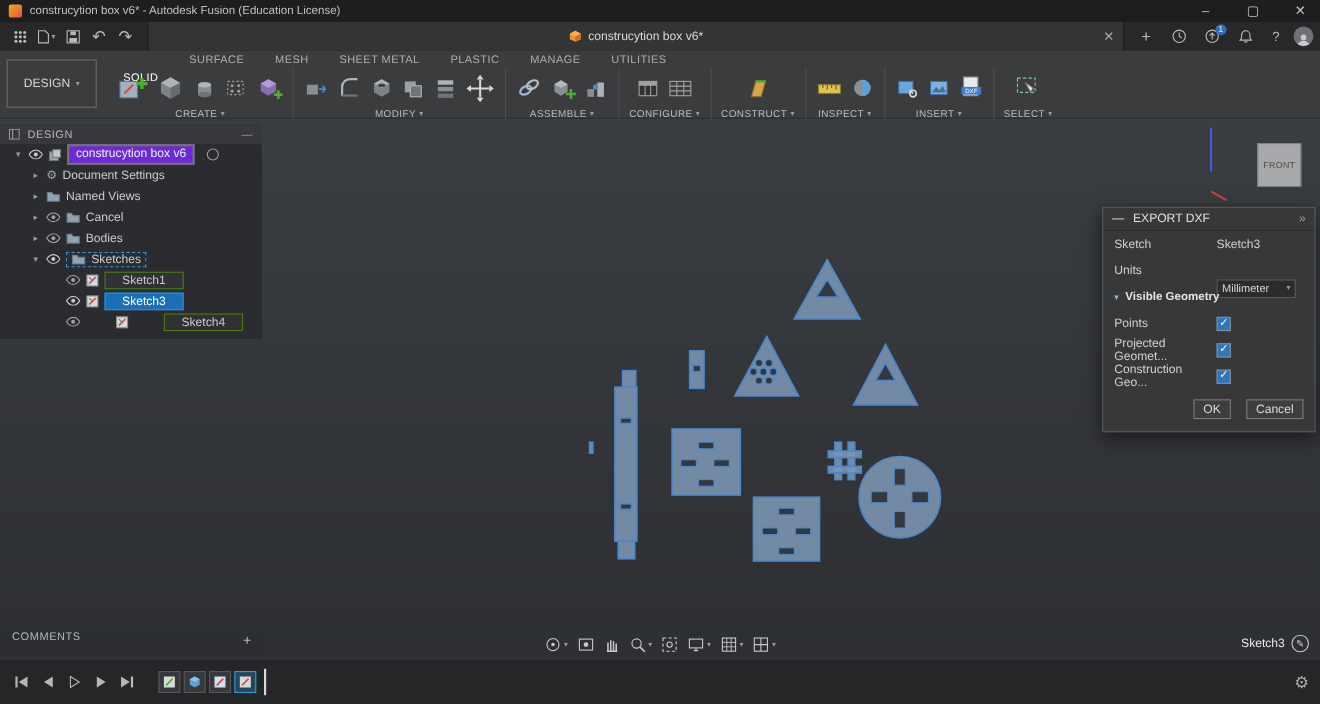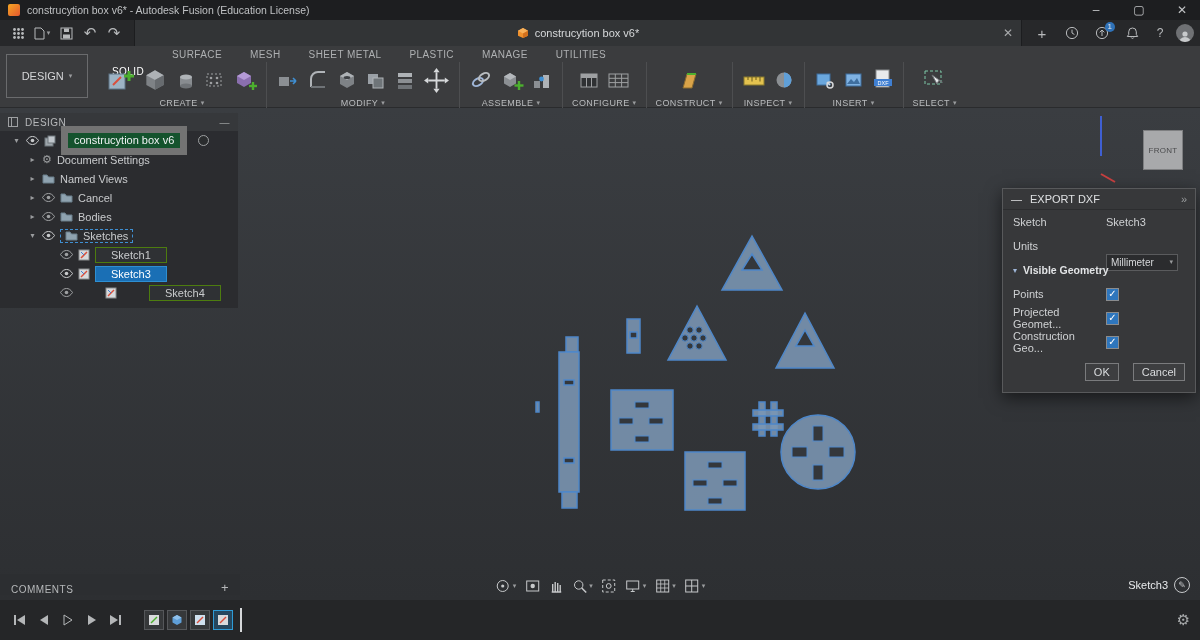--- a/index.html
+++ b/index.html
@@ -52,21 +52,21 @@
     display:flex; align-items:center; justify-content:center; font-size:8px; color:#4a4b4d; letter-spacing:.3px; }
   .axis-lines { position:absolute; right:52px; top:6px; }
 
   
   .browser { position:absolute; top:5px; left:0; width:238px; background:rgba(42,44,47,.94); font-size:11px; color:#c9cbcd; padding-bottom:6px; }
   .browser-header { height:18px; background:#36383b; display:flex; align-items:center; padding:0 8px; gap:7px; color:#b7b9bb; font-size:10px; letter-spacing:.5px; }
   .bh-dash { margin-left:auto; color:#9a9c9e; }
   .trow { display:flex; align-items:center; height:19px; gap:5px; }
   .tcaret { color:#9a9c9e; font-size:8px; width:9px; text-align:center; }
   .gear-glyph { color:#9ea0a2; font-size:11px; }
-  .root-label { background:#14532d; border:7px solid #737373; color:#f0f2f4; padding:0 6px; line-height:15px; }
+  .root-label { background:#6d28d9; border:2px solid #737373; color:#f0f2f4; padding:0 6px; line-height:15px; }
   .activate-radio { width:11px; height:11px; border-radius:50%; border:1.5px solid #9ea0a2; background:#2a2c2e; margin-left:6px; display:inline-block; }
   .dashed-hl { border:1px dashed #3f8fd2; padding:0 4px; display:flex; align-items:center; gap:5px; }
   .slabel { padding:0 15px; border:1px solid #4d7c0f; background:#2f3134; line-height:14px; }
   .slabel.selected { background:#1a6fb5; border-color:#2e8fd2; color:#ffffff; }
 
   
   .dialog { position:absolute; left:1002px; top:80px; width:194px; background:#37383a; border:1px solid #58595b;
     box-shadow:0 5px 16px rgba(0,0,0,.55); font-size:11px; color:#cfd1d3; }
   .dlg-header { height:21px; display:flex; align-items:center; padding:0 8px; gap:8px; border-bottom:1px solid #2c2d2f; color:#dfe1e3; }
   .dlg-chevrons { margin-left:auto; color:#9a9c9e; font-size:11px; }
@@ -77,21 +77,21 @@
   .dd-caret { font-size:7px; color:#9a9c9e; }
   .section-row { gap:6px; color:#e2e4e6; }
   .sec-caret { font-size:8px; color:#9fb6d8; }
   .cb { width:13px; height:13px; background:#2e76bd; border:1px solid #8a8c8e; display:flex; align-items:center; justify-content:center; }
   .cb span { color:#fff; font-size:10px; line-height:1; }
   .dlg-buttons { display:flex; justify-content:flex-end; gap:14px; padding:9px 10px 11px; }
   .btn { min-width:30px; padding:2px 8px; border:1px solid #7a7b7d; background:#3d3e40; color:#dadcde; font-size:11px; text-align:left; }
 
   
   .comments { position:absolute; left:0; bottom:5px; width:240px; height:21px; background:#2c2e31;
-    display:flex; align-items:flex-end; padding:0 11px; font-size:10px; color:#b6b8ba; letter-spacing:.5px; }
+    display:flex; align-items:flex-start; padding:0 11px; font-size:10px; color:#b6b8ba; letter-spacing:.5px; }
   .comments-plus { margin-left:auto; font-size:13px; color:#b6b8ba; }
   .navbar { position:absolute; left:50%; transform:translateX(-50%); bottom:6px; display:flex; align-items:center; gap:8px; }
   .nav-item { display:flex; align-items:center; gap:2px; color:#c6c8ca; }
   .sketch-status { position:absolute; right:10px; bottom:7px; display:flex; align-items:center; gap:6px; color:#e8eaec; font-size:11px; }
   .finish-circle { width:16px; height:16px; border-radius:50%; border:1.5px solid #c6c8ca; display:flex; align-items:center; justify-content:center; font-size:9px; color:#c6c8ca; }
 
   
   .timeline { height:40px; background:#252628; display:flex; align-items:center; padding:0 10px; gap:5px; }
   .pb { width:19px; height:19px; display:flex; align-items:center; justify-content:center; }
   .titems { display:flex; align-items:center; gap:3px; margin-left:14px; }

